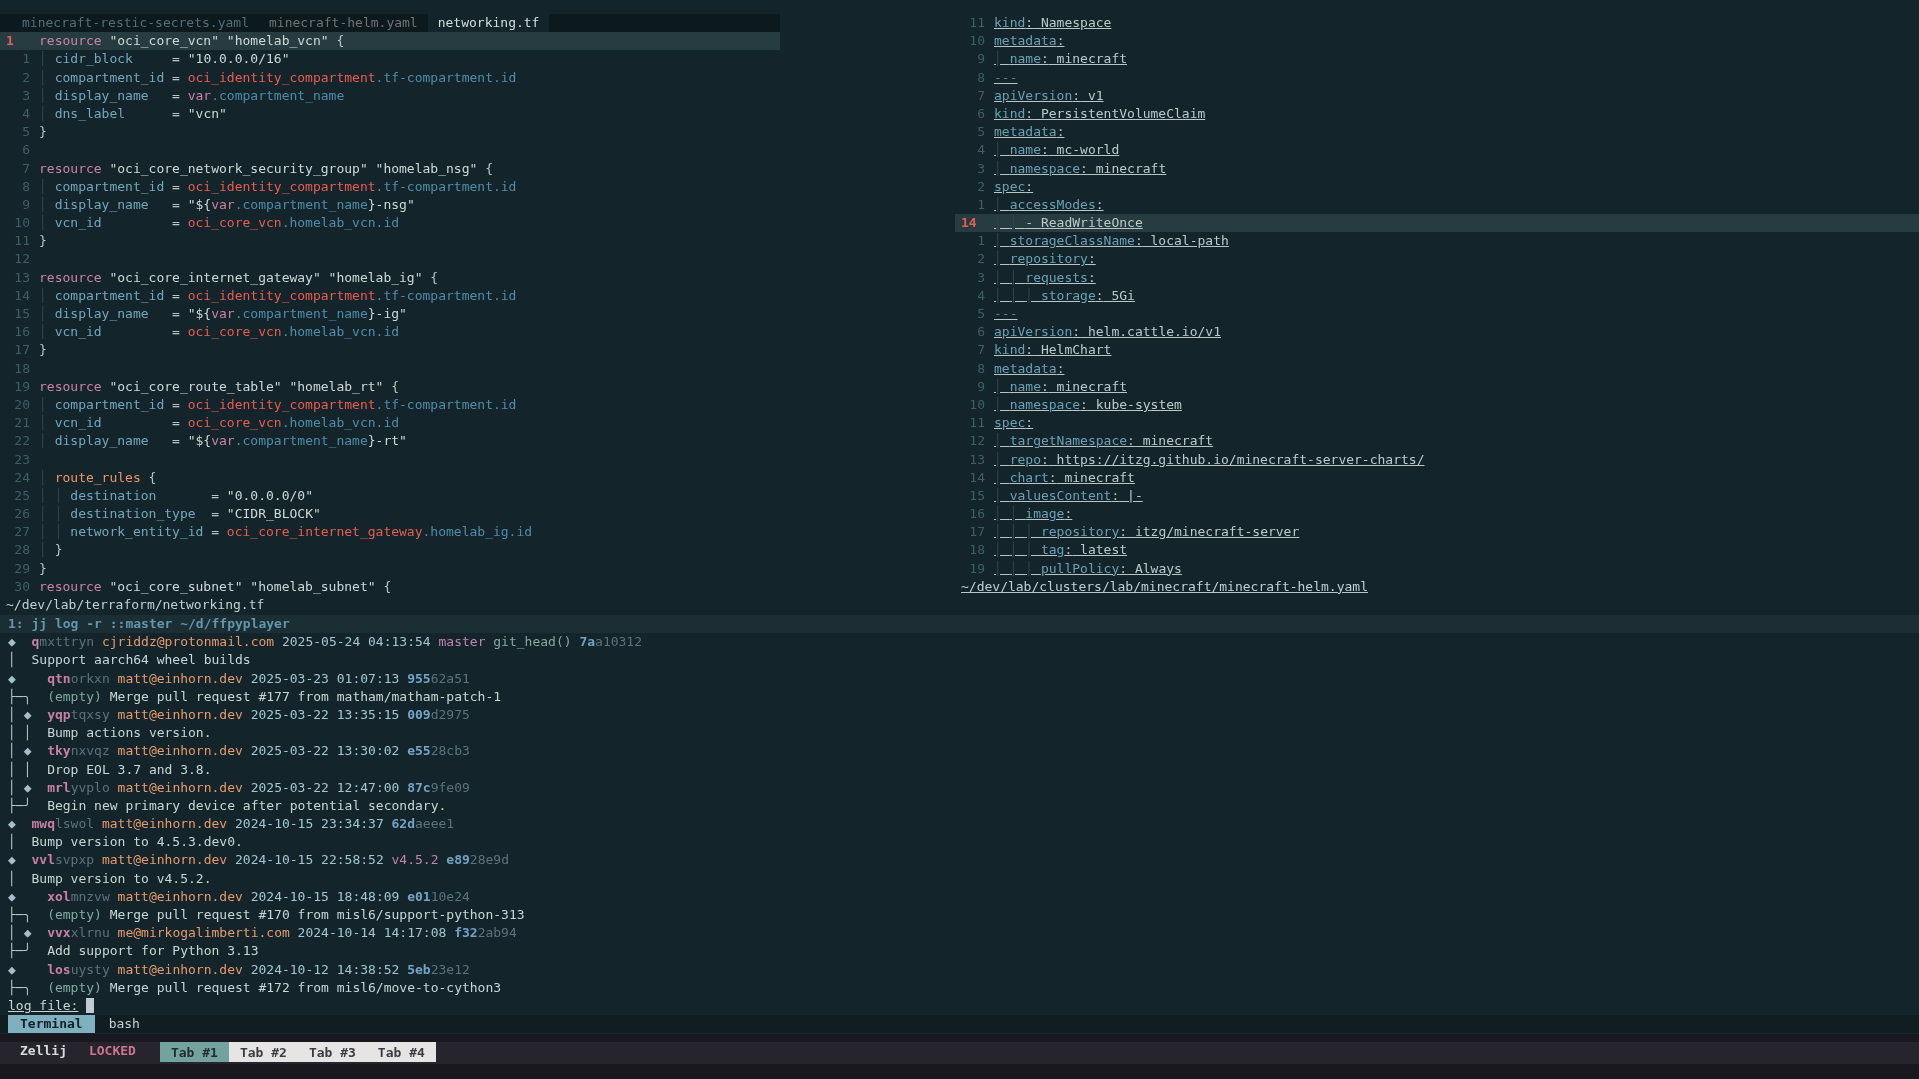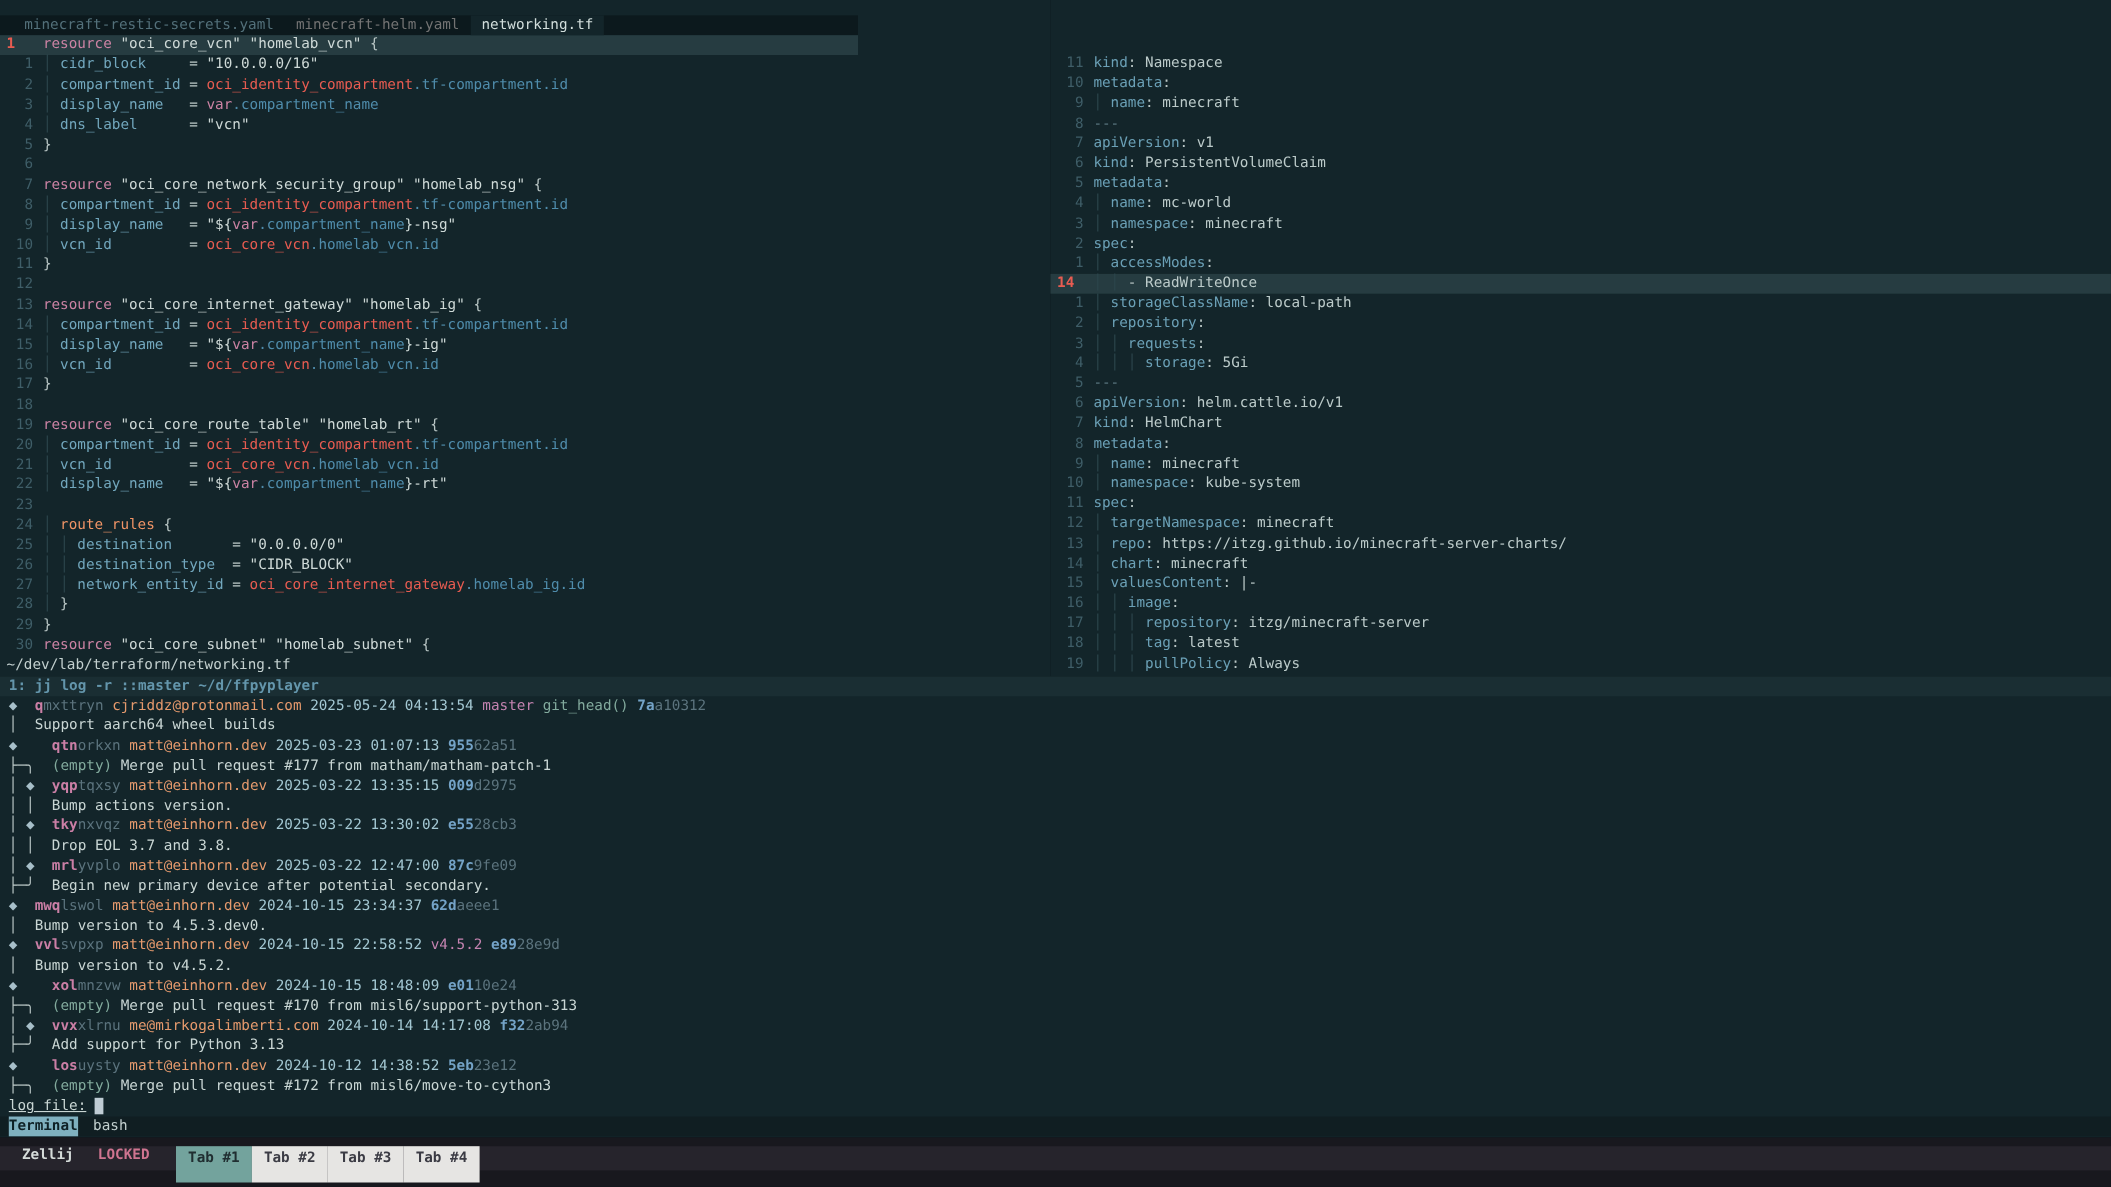--- a/index.html
+++ b/index.html
@@ -4,21 +4,21 @@
 <style>
   html,body{margin:0;padding:0;background:#07100f;}
   .screen{position:relative;width:1919px;height:1079px;overflow:hidden;
     background:#0b1719;font-family:"DejaVu Sans Mono",monospace;
     font-size:13px;line-height:18.2px;color:#b9c6c5;}
   .row{height:18.2px;white-space:pre;}
   .code{white-space:pre;}
   
   .editors{position:absolute;top:0;left:0;right:0;height:615px;display:flex;}
   .pane-left{width:955px;background:#13252a;padding-top:14px;box-sizing:border-box;}
-  .pane-right{flex:1;background:#13252a;padding-top:49px;box-sizing:border-box;}
+  .pane-right{flex:1;background:#13252a;padding-top:14px;box-sizing:border-box;text-decoration:underline;}
   .tabbar{height:18.2px;width:780px;background:#0c191d;display:flex;align-items:center;
     padding-left:12px;box-sizing:border-box;}
   .tab{padding:0 10px;white-space:pre;}
   .tab.dim{color:#53707a;}
   .tab.lit{color:#737373;}
   .tab.active{color:#d2dedc;background:#13252a;}
   .pane-left .row, .pane-right .row{padding-left:6px;}
   .row.cursor{background:#263c41;}
   .pane-left .row.cursor{width:774px;}
   .gut{display:inline-block;width:24px;text-align:right;color:#3f5e68;margin-right:9px;}
@@ -48,29 +48,29 @@
   .tk-empty{color:#83ab9e;}
   .tk-desc{color:#c9d6d4;}
   .tk-u{color:#c9d6d4;text-decoration:underline;}
   .tk-curs{background:#bfccd4;color:transparent;}
   
   .term{position:absolute;top:615px;left:0;right:0;height:419px;background:#13252a;}
   .term-title{height:18.2px;background:#1a2e33;color:#6496ac;font-weight:bold;
     padding-left:8px;white-space:pre;}
   .term .row{padding-left:8px;}
   .termbar{height:18.2px;display:flex;align-items:center;padding-left:8px;background:#101e22;}
-  .termbar .chip{background:#7fb0bf;color:#0e2025;font-weight:bold;padding:0 0;}
+  .termbar .chip{background:#7fb0bf;color:#0e2025;font-weight:bold;padding:0 12px;}
   .termbar .shell{margin-left:14px;color:#c3d0cf;}
   
   .bottom{position:absolute;left:0;right:0;bottom:0;height:45px;background:#18181e;}
   .zbar{margin-top:8px;height:22px;background:#26242c;display:flex;
     padding-left:20px;font-weight:bold;}
   .zapp{color:#d6dcda;margin-right:22px;}
   .zmode{color:#cf7490;margin-right:24px;}
-  .ztab{padding:0 11px;height:33px;line-height:22px;}
+  .ztab{padding:0 11px;height:20px;line-height:22px;}
   .ztab.active{background:#73a39d;color:#202e31;}
   .ztab.inactive{background:#e6e5e3;color:#3b3b44;}
   .zbar-rest{flex:1;}
 </style>
 </head>
 <body>
 
 <div class="screen">
 
   <div class="editors">

